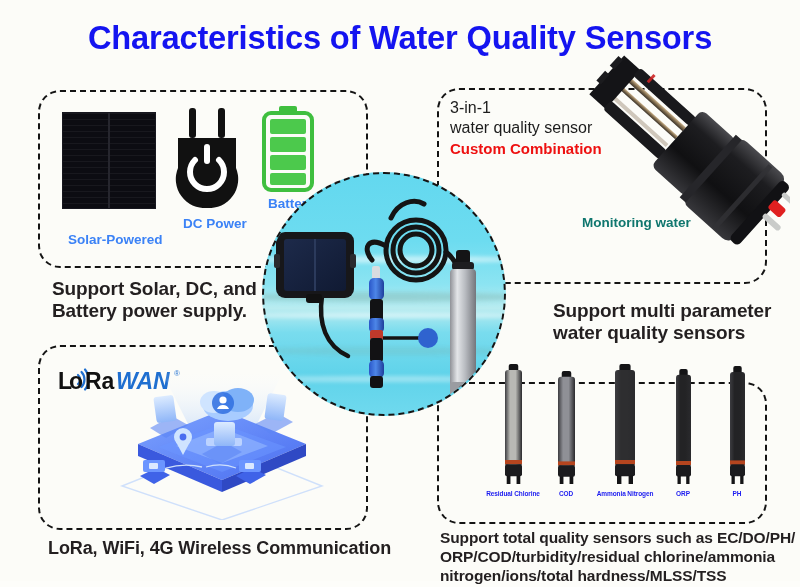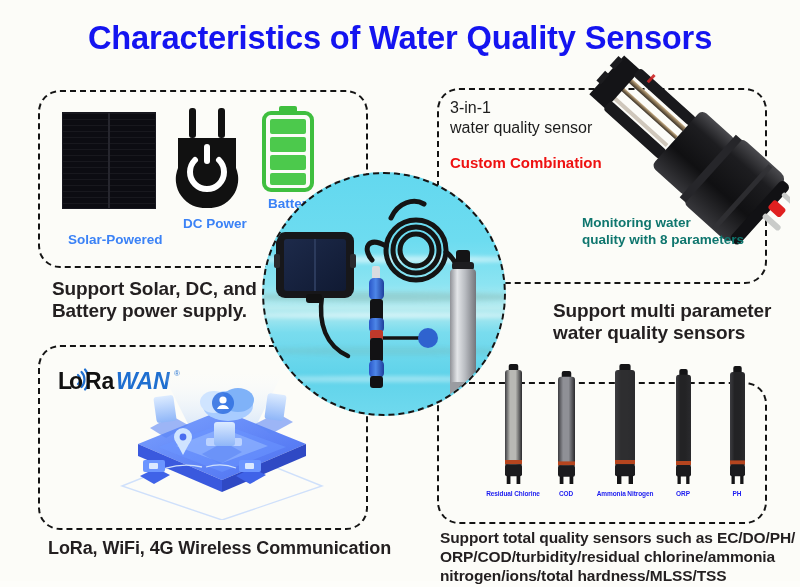--- a/index.html
+++ b/index.html
@@ -66,21 +66,21 @@
     white-space:nowrap;
     margin-left:15px;
   }
   #lbl-solar  {left:53px; top:232px;}
   #lbl-dc     {left:168px;top:216px;}
   #lbl-battery{left:253px;top:196px;}
 
   
   .mp-text{position:absolute;left:450px;top:98px;}
   .mp-line{color:#1c1c1c;font-size:16px;line-height:1.28;}
-  .mp-custom{color:#ee1111;font-size:15px;font-weight:bold;margin-top:15px;text-align:right;}
+  .mp-custom{color:#ee1111;font-size:15px;font-weight:bold;margin-top:1px;text-align:right;}
   #cap-mp-note{
     position:absolute;left:582px;top:215px;color:#0f766e;
     font-size:13.5px;font-weight:bold;line-height:1.25;
   }
 
   
   .sensor6{
     position:absolute;left:560px;top:55px;width:230px;height:215px;
     pointer-events:none;
   }
@@ -210,21 +210,20 @@
   </div>
 
   <div class="mp-text">
     <div class="mp-line">3-in-1</div>
     <div class="mp-line">water quality sensor</div>
     <div class="mp-custom">Custom Combination</div>
   </div>
 
   <div id="cap-mp-note">
     <div>Monitoring water</div>
-    <div>quality with 8 parameters</div>
   </div>
 
   <div class="caption" id="cap-multi">
     <div>Support multi parameter</div>
     <div>water quality sensors</div>
   </div>
 
   <div class="panel" id="panel-lora"></div>
 
   <div id="lorawan-logo">

